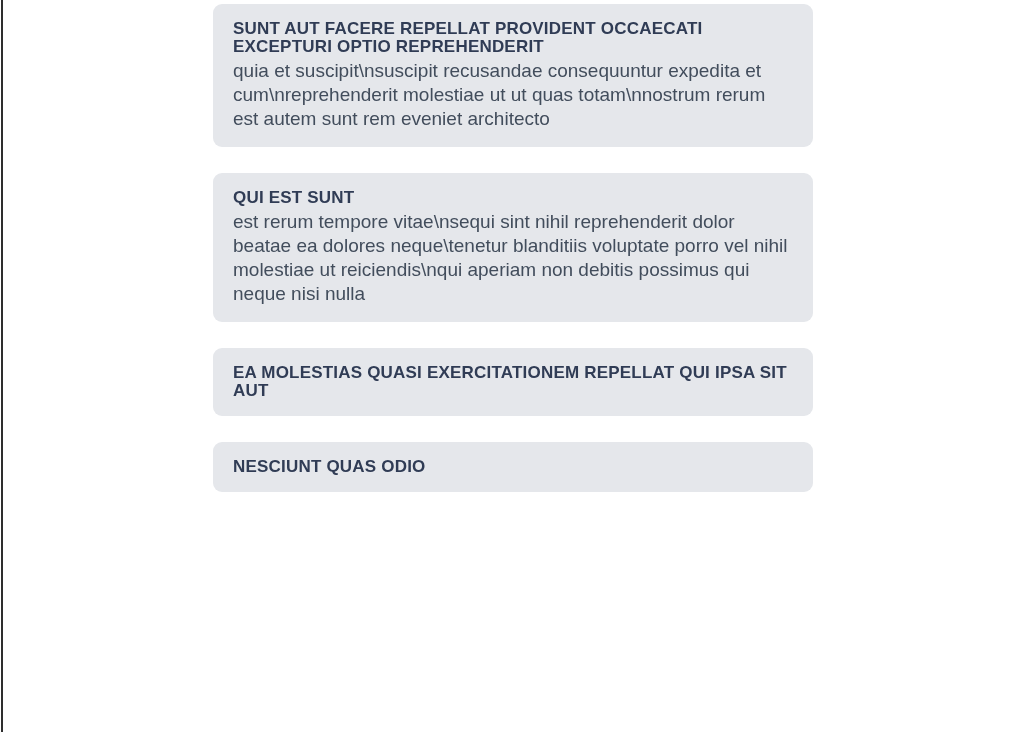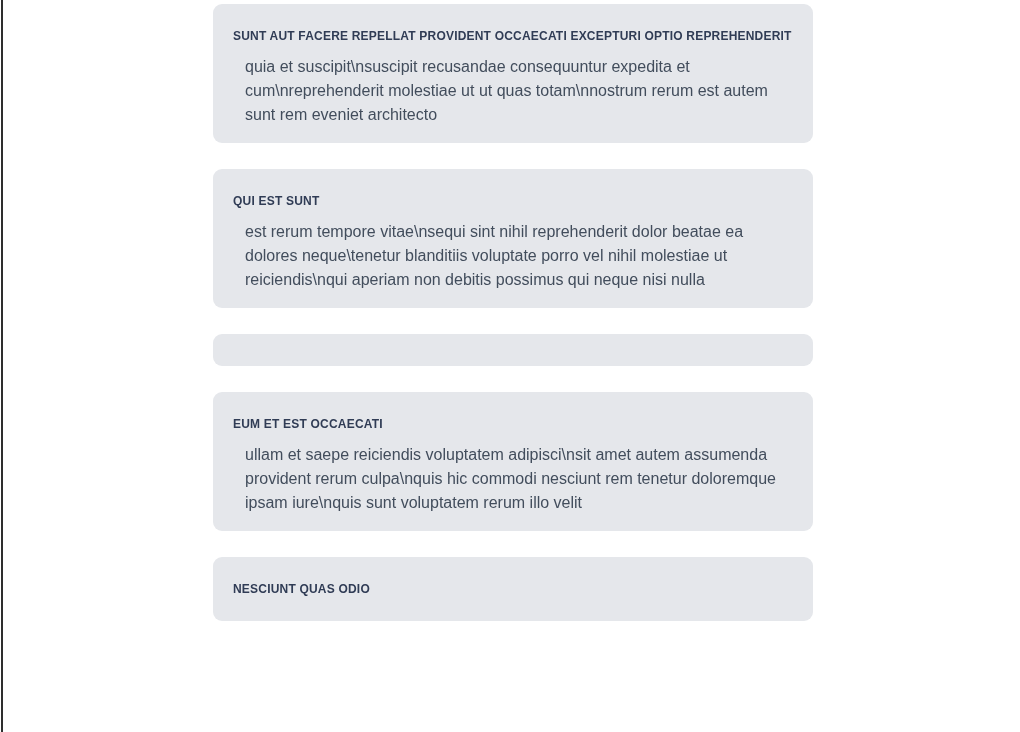--- a/index.html
+++ b/index.html
@@ -30,29 +30,29 @@
   }
   .card {
     box-sizing: border-box;
     width: 600px;
     background: var(--card-bg, #e5e7eb);
     border-radius: 9px;
     padding: 16px 20px;
   }
   .card-title {
     margin: 0;
-    font-size: 12px;
-    line-height: 32px;
+    font-size: 17px;
+    line-height: 18px;
     font-weight: 700;
     letter-spacing: 0.2px;
     color: var(--title-color, #303c55);
   }
   .card-body {
-    margin: 3px 0 0 12px;
-    font-size: 16px;
+    margin: 3px 0 0 0;
+    font-size: 19px;
     line-height: 24px;
     font-weight: 400;
     color: var(--body-color, #424d5c);
   }
   .card-body:empty { display: none; }
 </style>
 </head>
 <body>
 
 <div class="screen">
@@ -62,25 +62,22 @@
     <h2 class="card-title">SUNT AUT FACERE REPELLAT PROVIDENT OCCAECATI EXCEPTURI OPTIO REPREHENDERIT</h2>
     <p class="card-body">quia et suscipit\nsuscipit recusandae consequuntur expedita et cum\nreprehenderit molestiae ut ut quas totam\nnostrum rerum est autem sunt rem eveniet architecto</p>
   </article>
 
   <article class="card">
     <h2 class="card-title">QUI EST SUNT</h2>
     <p class="card-body">est rerum tempore vitae\nsequi sint nihil reprehenderit dolor beatae ea dolores neque\tenetur blanditiis voluptate porro vel nihil molestiae ut reiciendis\nqui aperiam non debitis possimus qui neque nisi nulla</p>
   </article>
 
   <article class="card">
+    <h2 class="card-title">EA MOLESTIAS QUASI EXERCITATIONEM REPELLAT QUI IPSA SIT AUT</h2>
   </article>
 
-  <article class="card">
-    <h2 class="card-title">EUM ET EST OCCAECATI</h2>
-    <p class="card-body">ullam et saepe reiciendis voluptatem adipisci\nsit amet autem assumenda provident rerum culpa\nquis hic commodi nesciunt rem tenetur doloremque ipsam iure\nquis sunt voluptatem rerum illo velit</p>
-  </article>
 
   <article class="card">
     <h2 class="card-title">NESCIUNT QUAS ODIO</h2>
 
   </article>
 </div>
 </div>
 
 </body></html>

